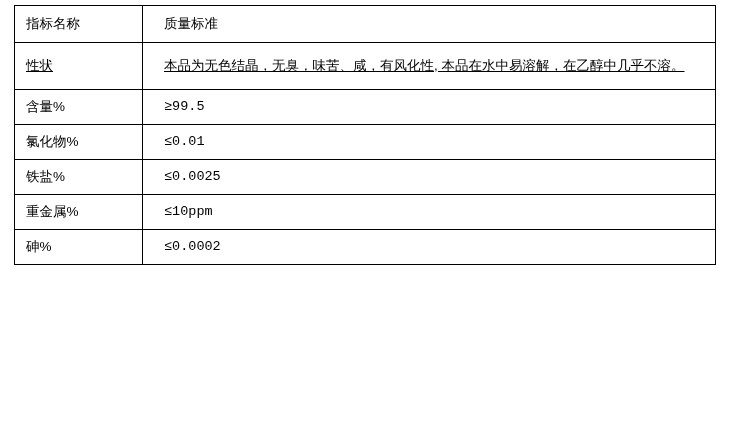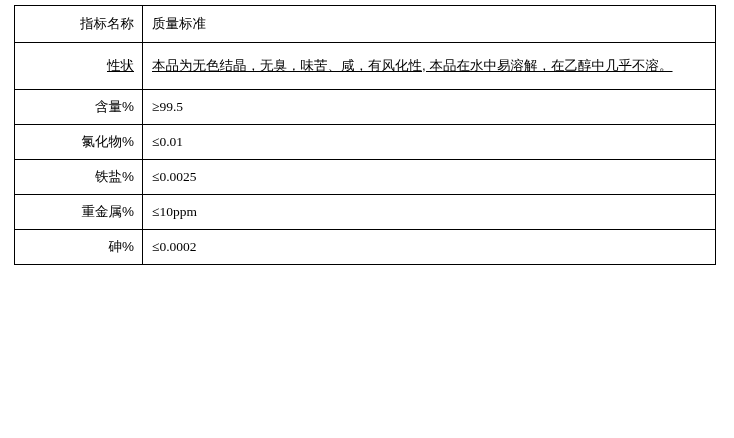--- a/index.html
+++ b/index.html
@@ -31,36 +31,35 @@
   table.spec col.c2 { width: 573px; }
   table.spec td {
     border: 1px solid #000000;
     vertical-align: middle;
     font-size: 13.5px;
     line-height: 1.5;
     padding: 6px 8px 6px 9px;
     height: 22px;
   }
   table.spec td.name {
-    padding-left: 26px;
+    padding-left: 11px;
     white-space: nowrap;
-    text-align: right;
   }
   table.spec td.value {
-    padding-left: 9px;
+    padding-left: 21px;
   }
   table.spec tr.header td {
     height: 24px;
   }
   table.spec tr.tall td {
     height: 34px;
     text-decoration: underline;
   }
   .cmp {
-    font-family: Liberation Serif, serif;
+    font-family: Liberation Mono, monospace;
     font-size: 13px;
     margin-left: 32px;
   }
 </style>
 </head>
 <body>
 
 <div class="sheet">
   <table class="spec">
     <colgroup>

